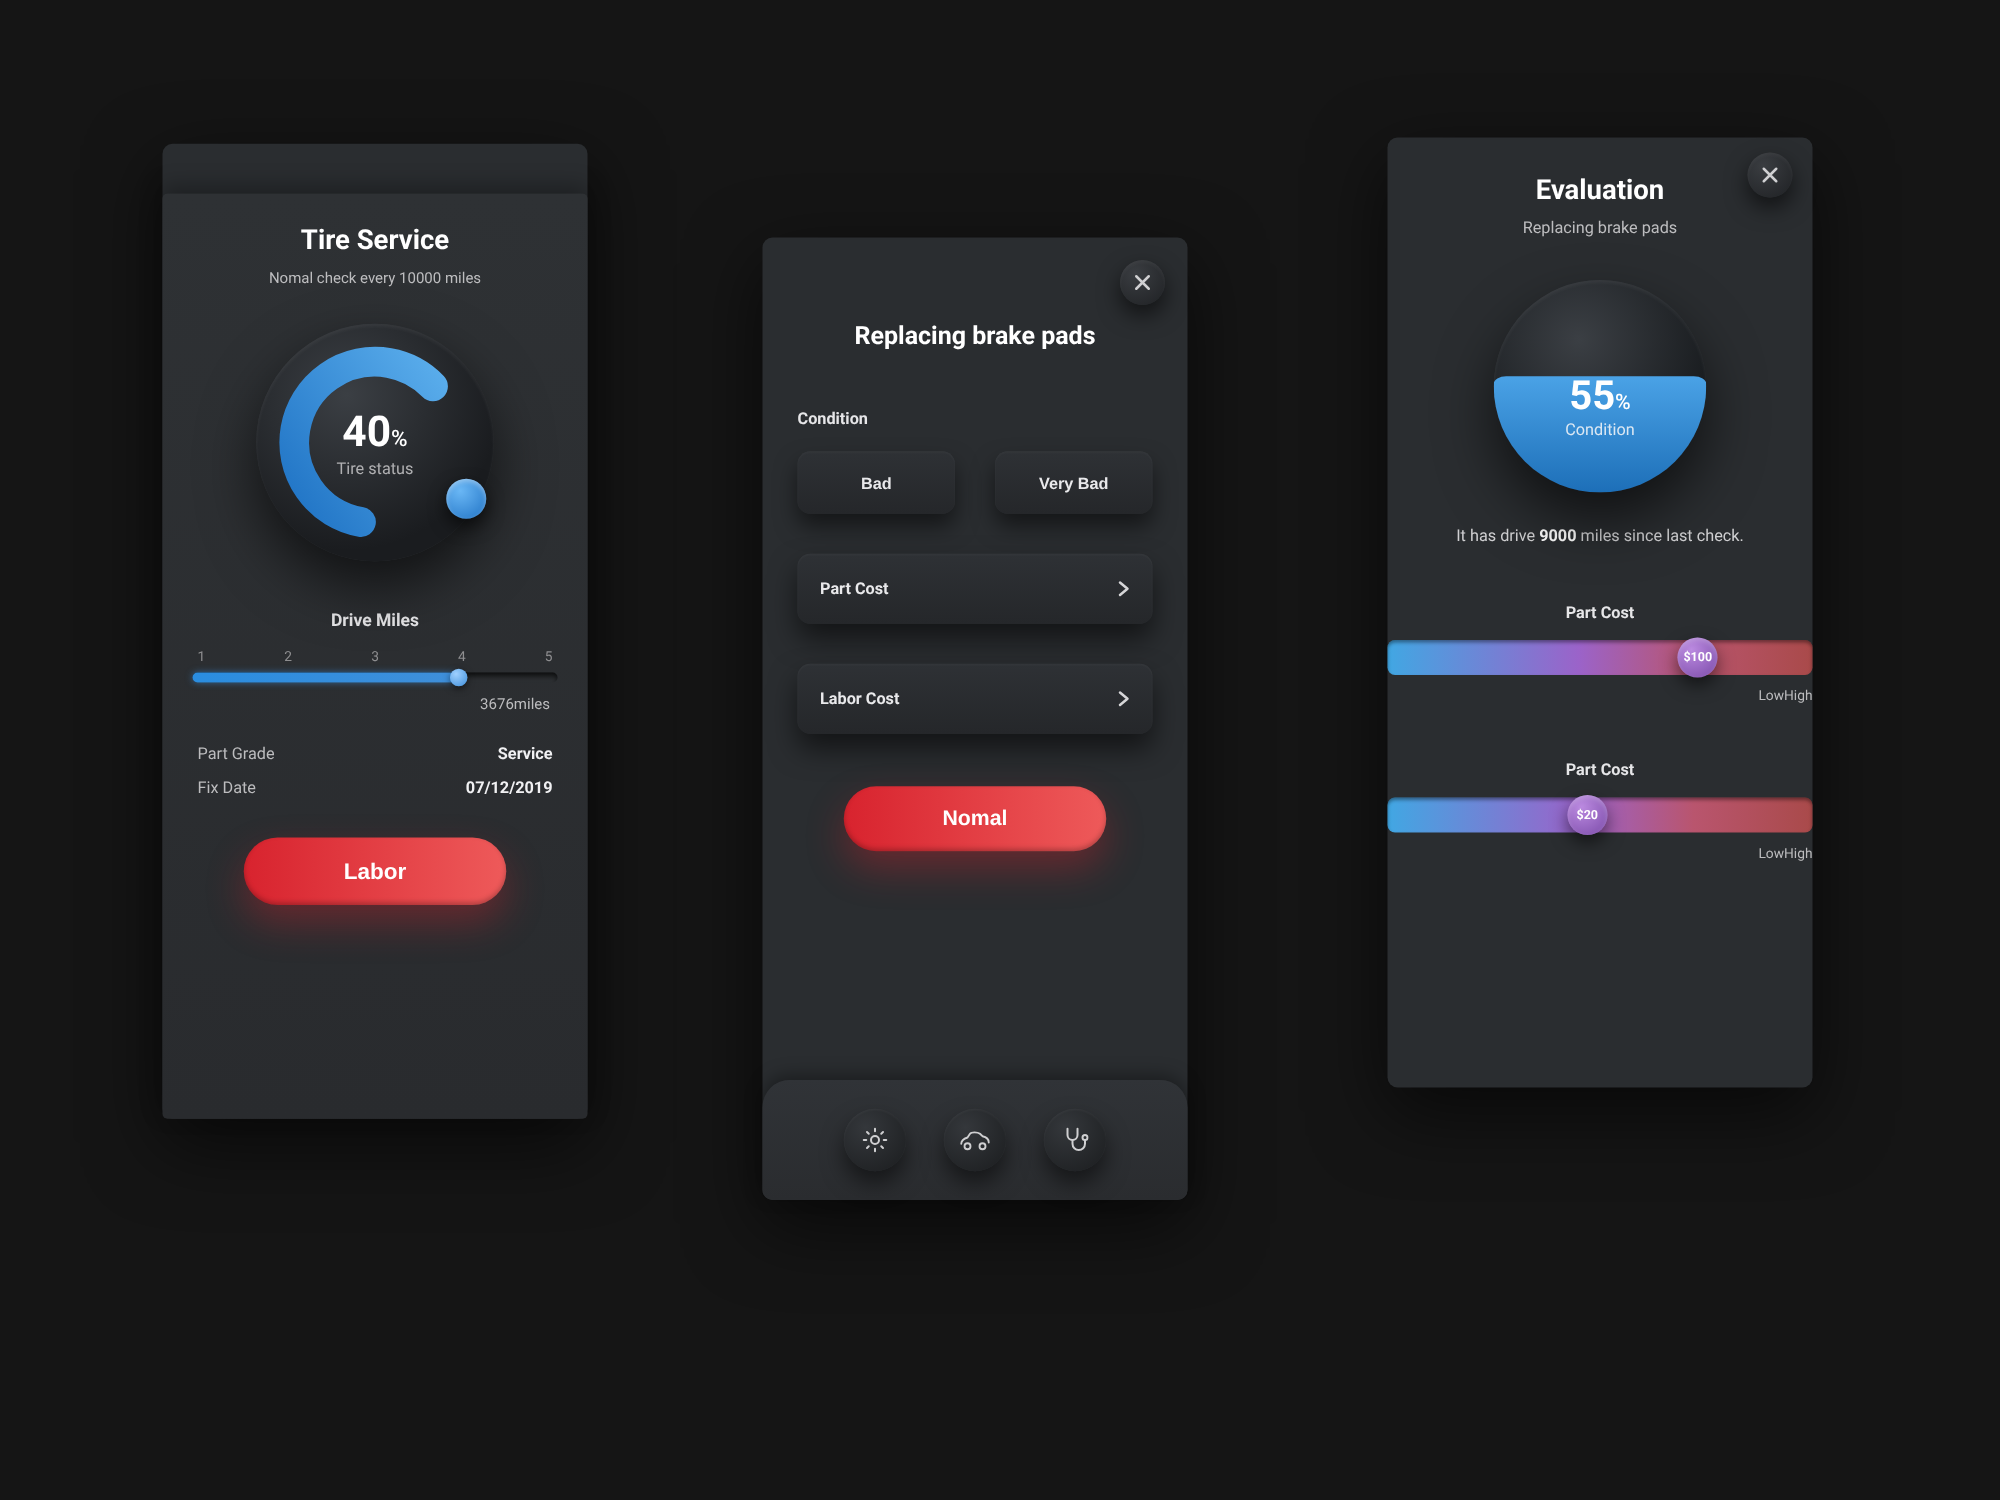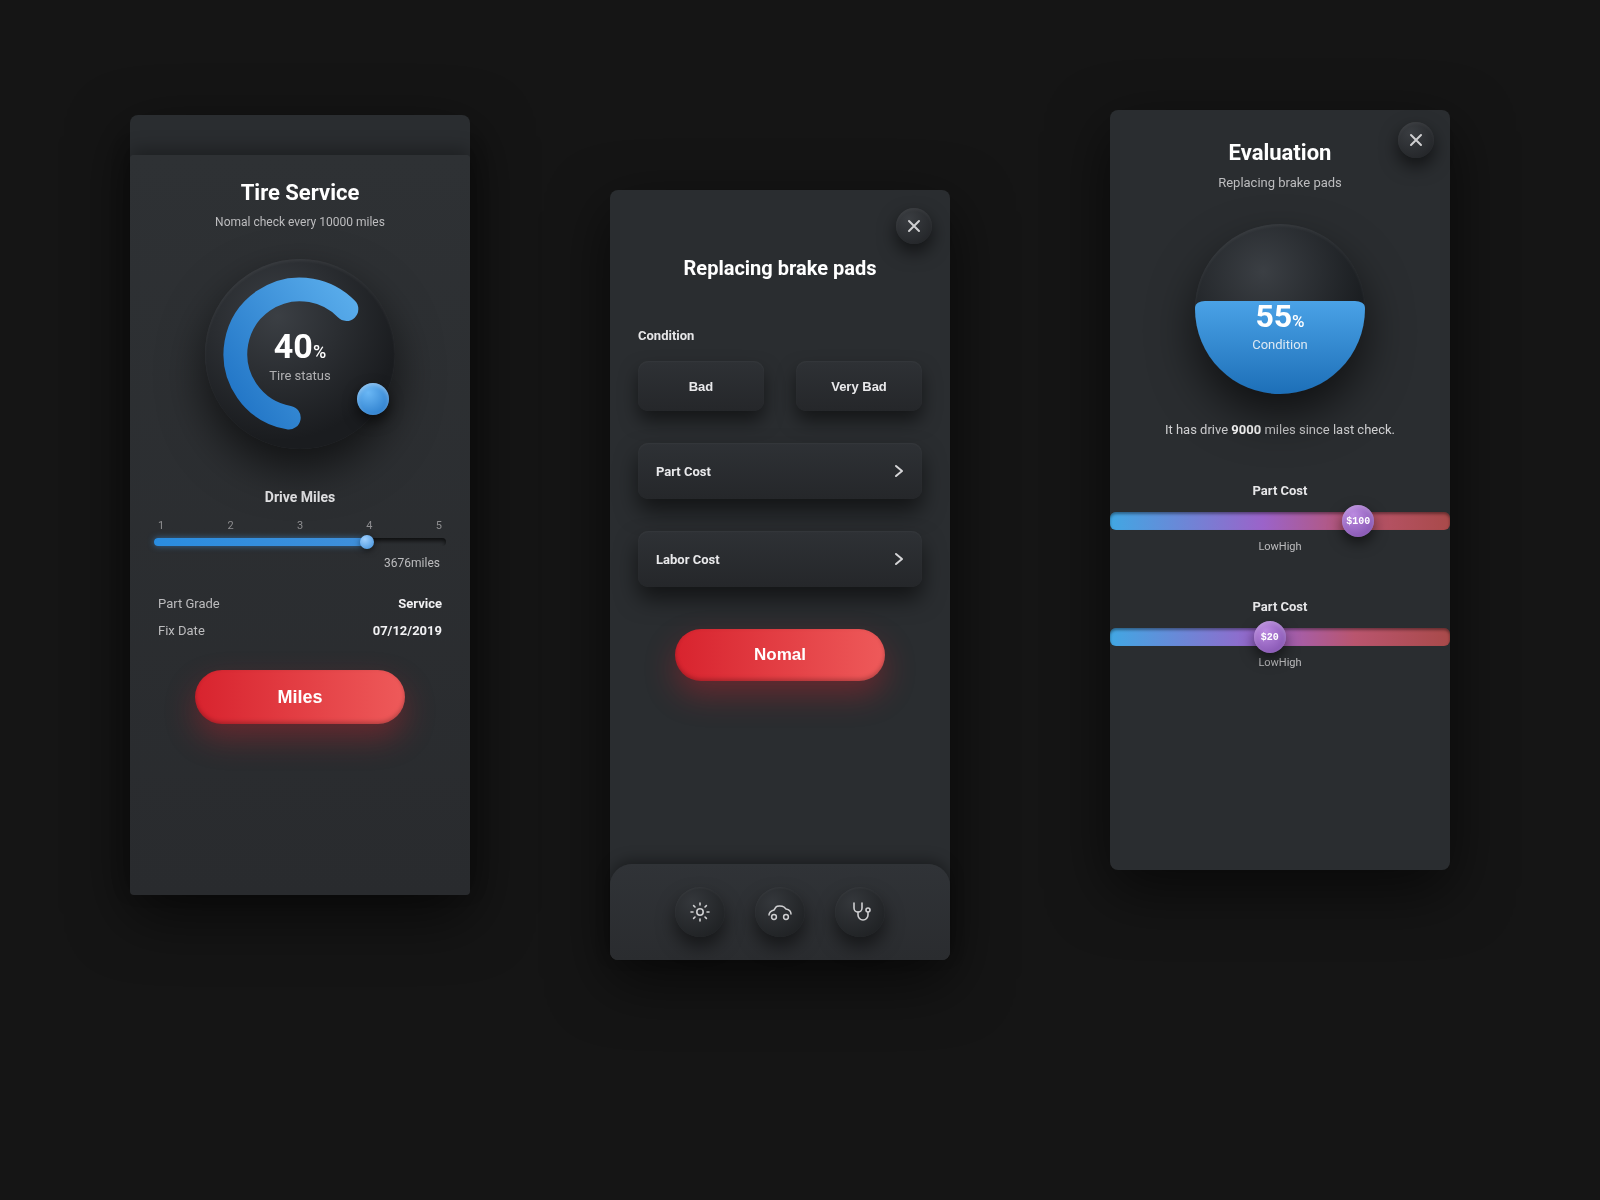--- a/index.html
+++ b/index.html
@@ -166,34 +166,33 @@
 .orb-num .big { font-size: 32px; font-weight: 700; color: #fff; }
 .orb-num .big .pct { font-size: 17px; font-weight: 500; }
 .orb-num .lbl { font-size: 13px; color: #dce8f3; margin-top: 2px; }
 
 .miles-line { text-align: center; font-size: 13px; color: #d0d0d2; margin-top: 28px; }
 .miles-line b { color: #fff; font-weight: 700; }
 
 .cost-block { margin-top: 46px; }
 .cost-title { text-align: center; font-size: 13px; font-weight: 700; color: #e6e6e8; }
 .cost-track {
-  position: relative; height: 18px; border-radius: 6px; margin-top: 14px;
+  position: relative; height: 28px; border-radius: 6px; margin-top: 14px;
   background: linear-gradient(90deg,#41a7e3 0%, #9b63c9 45%, #b9556e 72%, #a94a4a 100%);
   box-shadow: inset 0 2px 3px rgba(0,0,0,0.4);
-  font-family: Liberation Mono, monospace;
 }
 .cost-thumb {
   position: absolute; top: 50%; transform: translate(-50%,-50%);
   width: 32px; height: 32px; border-radius: 50%;
   background: radial-gradient(circle at 35% 30%, #bb8ae0, #7a4aa8);
   box-shadow: 0 6px 14px rgba(0,0,0,0.55), inset 0 2px 4px rgba(255,255,255,0.25);
   display: flex; align-items: center; justify-content: center;
   font-size: 10px; font-weight: 700; color: #fff;
 }
-.cost-ends { display: flex; justify-content: center; font-size: 11px; color: #bcbcbe; margin-top: 10px; }
+.cost-ends { display: flex; justify-content: flex-end; font-size: 11px; color: #bcbcbe; margin-top: 10px; }
 
 svg { display: block; }
 </style>
 </head>
 <body>
 
 <div class="screen s1">
   <div class="s1-card">
     <div class="s1-title">Tire Service</div>
     <div class="s1-sub">Nomal check every 10000 miles</div>
@@ -238,21 +237,21 @@
       <div class="s1-row">
         <span class="k">Part Grade</span>
         <span class="v">Service</span>
       </div>
       <div class="s1-row">
         <span class="k">Fix Date</span>
         <span class="v">07/12/2019</span>
       </div>
     </div>
 
-    <button class="btn-red">Miles</button>
+    <button class="btn-red">Labor</button>
   </div>
 </div>
 
 <div class="screen s2">
   <div class="close-btn">
     <svg width="14" height="14" viewBox="0 0 14 14">
       <path d="M2 2 L12 12 M12 2 L2 12" stroke="currentColor" stroke-width="2" stroke-linecap="round"></path>
     </svg>
   </div>
   <div class="s2-title">Replacing brake pads</div>

